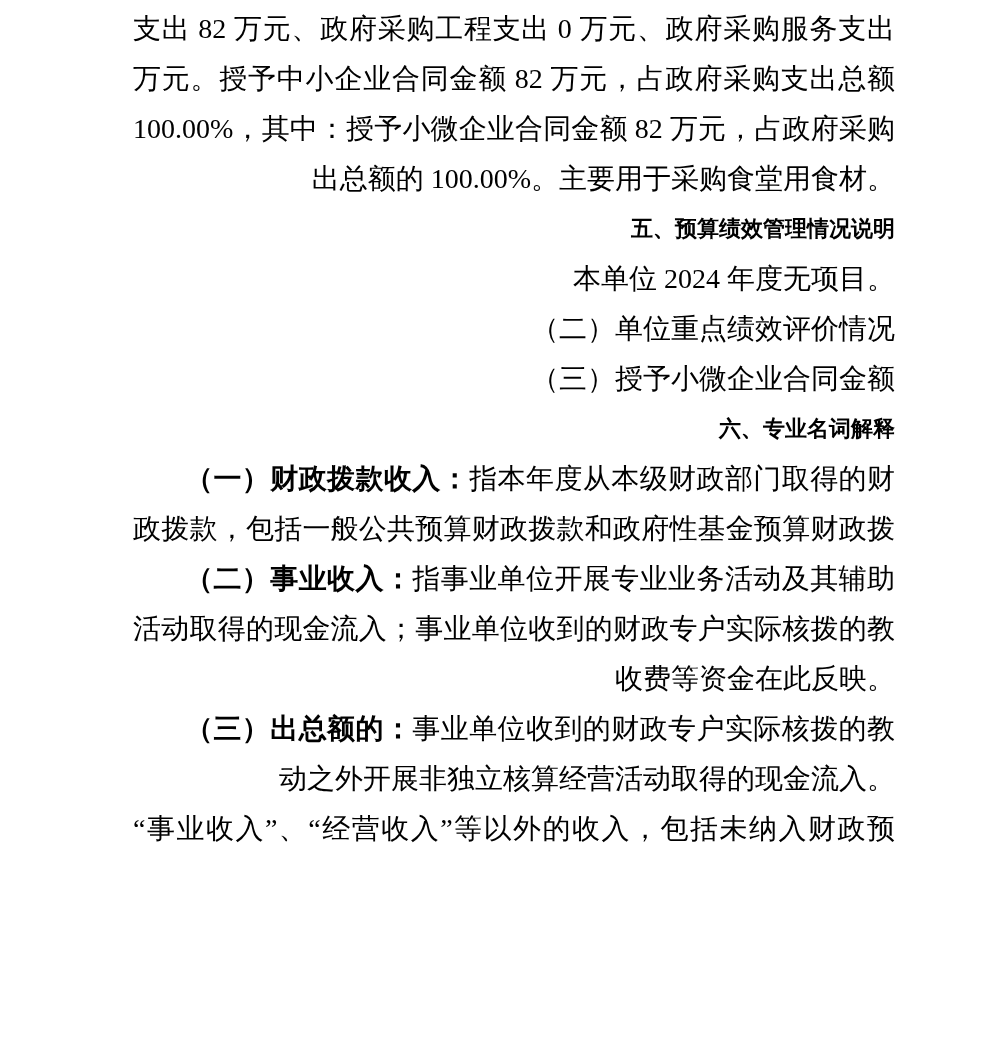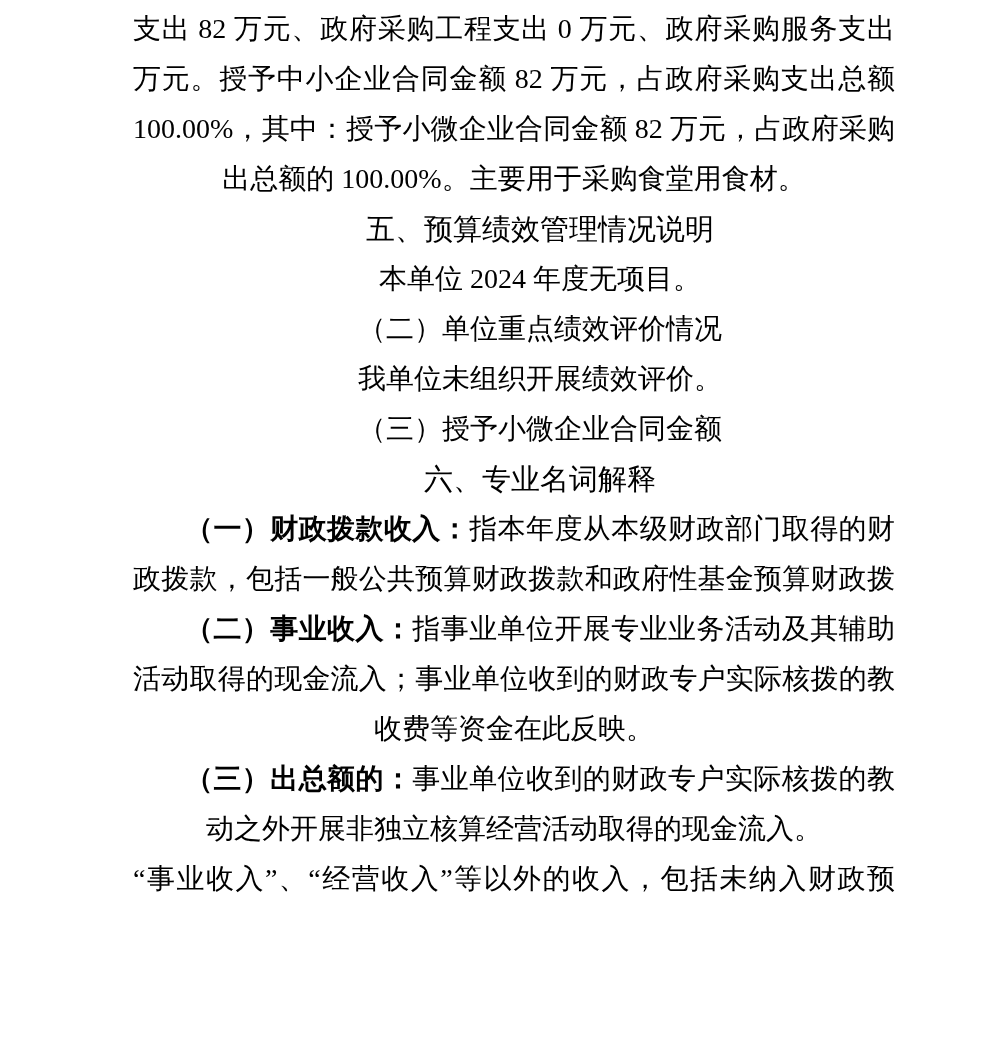--- a/index.html
+++ b/index.html
@@ -24,36 +24,36 @@
     top: 4px;
     width: 762px;
   }
   .line {
     height: 50px;
     line-height: 50px;
     font-size: 28px;
     letter-spacing: 0px;
     overflow: hidden;
     white-space: nowrap;
-    text-align: center;
+    text-align: right;
   }
   .line.just {
     white-space: normal;
     text-align: justify;
     text-align-last: justify;
     text-justify: inter-character;
   }
   .line.indent {
     padding-left: 52px;
   }
   
   .line.heading {
     font-family: "Liberation Sans", "DejaVu Sans", sans-serif;
-    font-weight: normal;
-    font-size: 29px;
+    font-weight: bold;
+    font-size: 22px;
   }
   
   .line.subheading {
     font-weight: normal;
   }
   
   .seg-term {
     font-weight: bold;
   }
   .seg-body {
@@ -65,21 +65,20 @@
 
 <div class="page">
   <div class="textcol">
       <div class="line body just">支出 82 万元、政府采购工程支出 0 万元、政府采购服务支出 0</div>
       <div class="line body just">万元。授予中小企业合同金额 82 万元，占政府采购支出总额的</div>
       <div class="line body just">100.00%，其中：授予小微企业合同金额 82 万元，占政府采购支</div>
       <div class="line body">出总额的 100.00%。主要用于采购食堂用食材。</div>
       <div class="line heading indent">五、预算绩效管理情况说明</div>
       <div class="line body indent">本单位 2024 年度无项目。</div>
       <div class="line subheading indent">（二）单位重点绩效评价情况</div>
-      <div class="line body indent">我单位未组织开展绩效评价。</div>
       <div class="line subheading indent">（三）授予小微企业合同金额</div>
       <div class="line heading indent">六、专业名词解释</div>
       <div class="line body indent just"><span class="seg-term">（一）财政拨款收入：</span><span class="seg-body">指本年度从本级财政部门取得的财</span></div>
       <div class="line body just">政拨款，包括一般公共预算财政拨款和政府性基金预算财政拨款。</div>
       <div class="line body indent just"><span class="seg-term">（二）事业收入：</span><span class="seg-body">指事业单位开展专业业务活动及其辅助</span></div>
       <div class="line body just">活动取得的现金流入；事业单位收到的财政专户实际核拨的教育</div>
       <div class="line body">收费等资金在此反映。</div>
       <div class="line body indent just"><span class="seg-term">（三）出总额的：</span><span class="seg-body">事业单位收到的财政专户实际核拨的教育</span></div>
       <div class="line body">动之外开展非独立核算经营活动取得的现金流入。</div>
       <div class="line body just">“事业收入”、“经营收入”等以外的收入，包括未纳入财政预</div>

